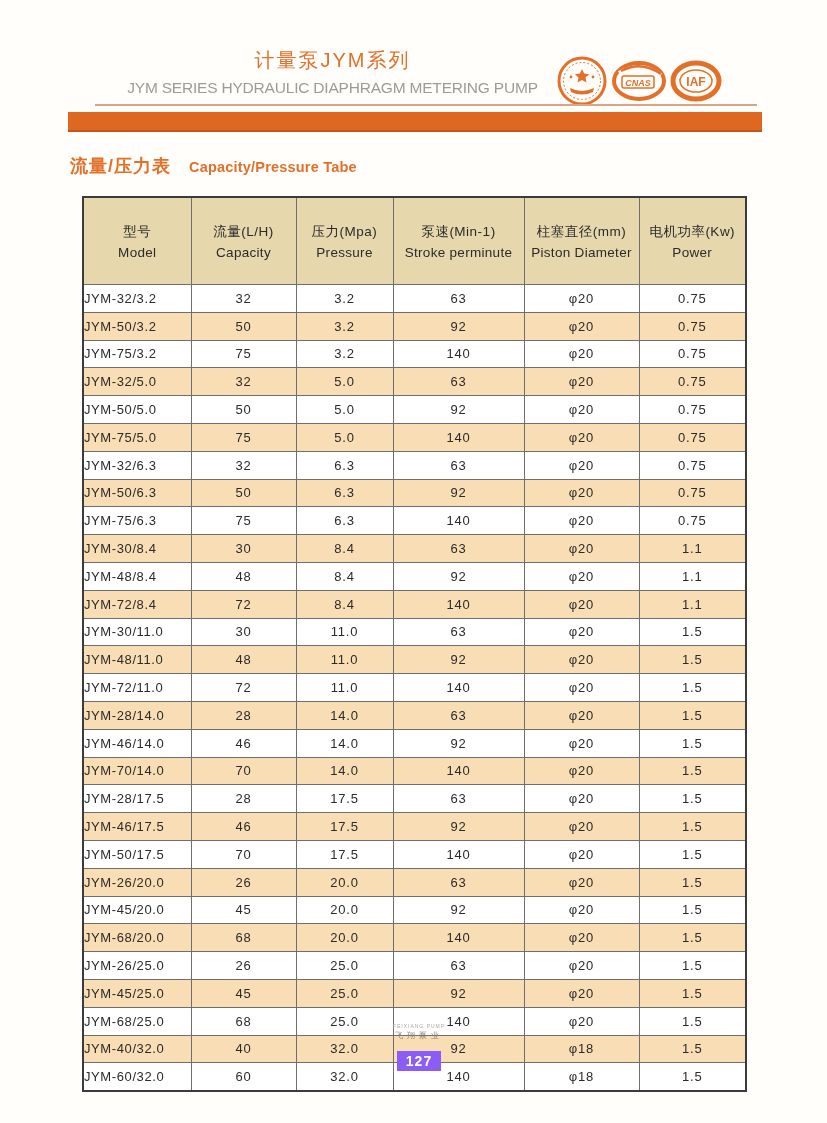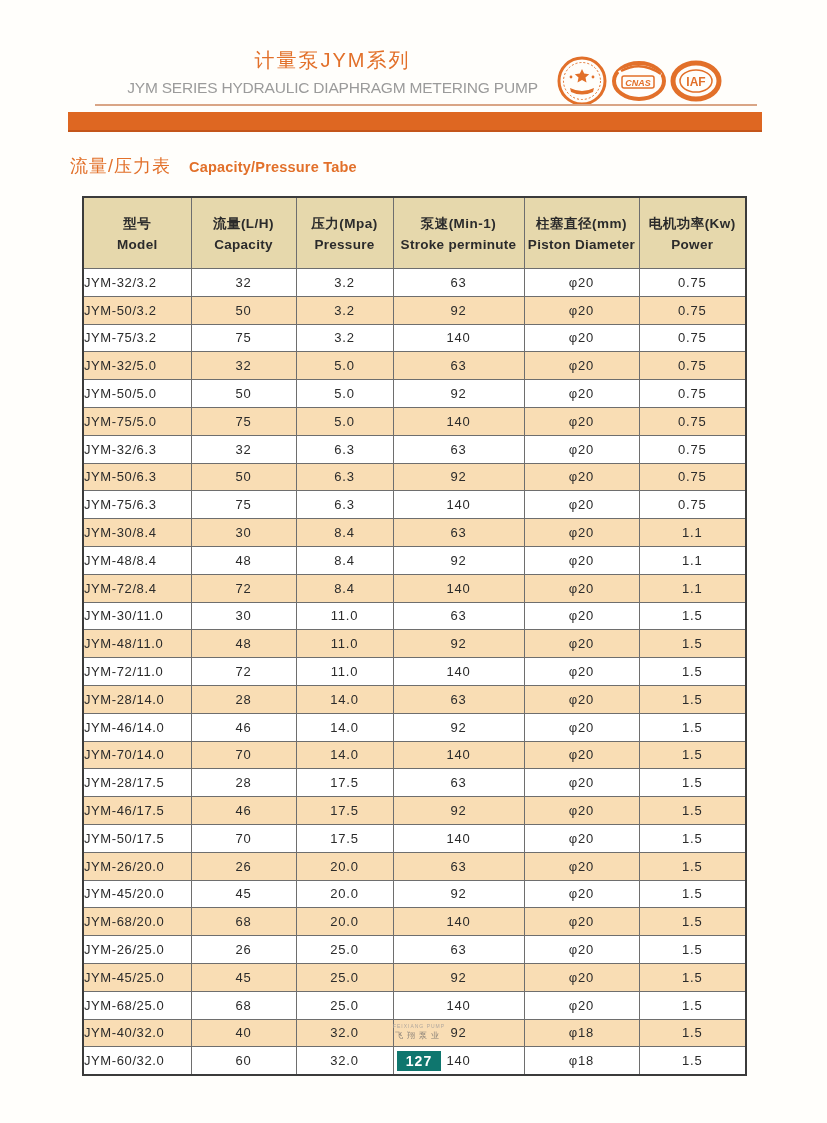--- a/index.html
+++ b/index.html
@@ -15,47 +15,47 @@
   .title-en{color:#9B9B9B;font-size:15.5px;font-weight:normal;letter-spacing:-0.2px;margin-top:7px;white-space:nowrap;}
 
   .logos{position:absolute;top:56px;left:556px;width:158px;height:54px;display:flex;align-items:center;gap:3px;}
   .logo{flex:0 0 auto;}
 
   .rule-thin{position:absolute;top:104px;left:95px;width:662px;height:2px;background:#D9A586;}
   .rule-thick{position:absolute;top:112px;left:68px;width:694px;height:18px;background:#DE6722;border-bottom:2px solid #c4551a;}
 
   
   .section-title{position:absolute;top:154px;left:70px;display:flex;align-items:baseline;}
-  .section-cn{color:#E2702A;font-size:18px;font-weight:normal;letter-spacing:1px;text-align:right;}
+  .section-cn{color:#E2702A;font-size:18px;font-weight:bold;letter-spacing:1px;text-align:right;}
   .section-en{color:#E2702A;font-size:14.5px;font-weight:bold;margin-left:18px;letter-spacing:0.2px;}
 
   
   .spec-table{
     position:absolute;top:196px;left:82px;
     border-collapse:collapse;table-layout:fixed;
     border:2px solid #3b3b3b;
   }
   .spec-table th,.spec-table td{border:1px solid #6e6e6e;}
   .spec-table thead th{
-    background:#E6D8AC;height:54px;padding:8px 0;
-    font-weight:bold;color:#2b2b2b;vertical-align:middle;
+    background:#E6D8AC;height:54px;padding:16px 0;
+    font-weight:normal;color:#2b2b2b;vertical-align:middle;
   }
   .h-cn{font-size:13.5px;letter-spacing:0.5px;}
   .h-en{font-size:13.5px;margin-top:4px;letter-spacing:0.3px;}
   .spec-table td{
     height:26.8px;font-size:13px;text-align:center;color:#2b2b2b;
     letter-spacing:0.8px;padding:0;background:#ffffff;
   }
   .spec-table tr.alt td{background:#F9DDB4;}
   .spec-table td.model-cell{text-align:left;padding-left:0;letter-spacing:0.6px;}
 
   
   .page-num-box{
     position:absolute;top:1051px;left:397px;width:44px;height:20px;
-    background:#0f766e;color:#ffffff;font-size:14px;font-weight:bold;
+    background:#8b5cf6;color:#ffffff;font-size:14px;font-weight:bold;
     text-align:center;line-height:20px;letter-spacing:1px;
   }
   .footer-brand{position:absolute;top:1023px;left:359px;width:120px;text-align:center;}
   .brand-en{font-size:5px;color:#b0a79e;letter-spacing:1px;}
   .brand-cn{font-size:8px;color:#8a8178;letter-spacing:4px;margin-top:1px;}
 </style>
 </head>
 <body>
 
 <div class="page">

